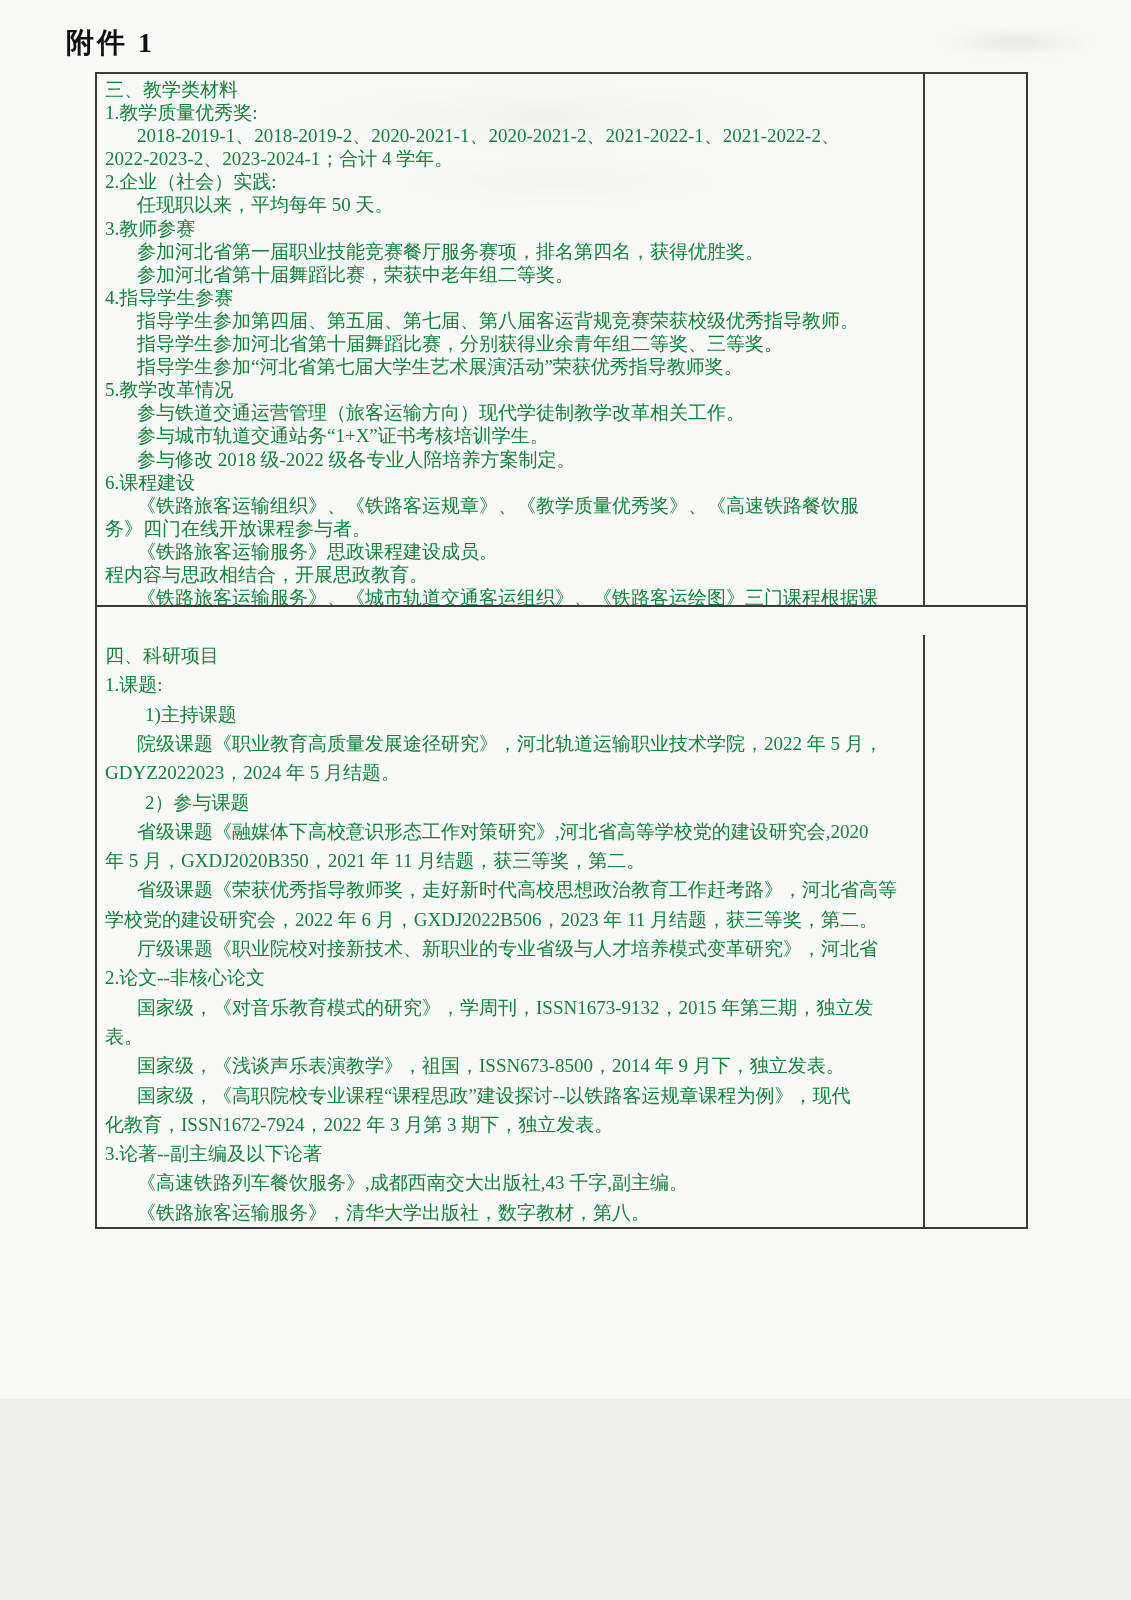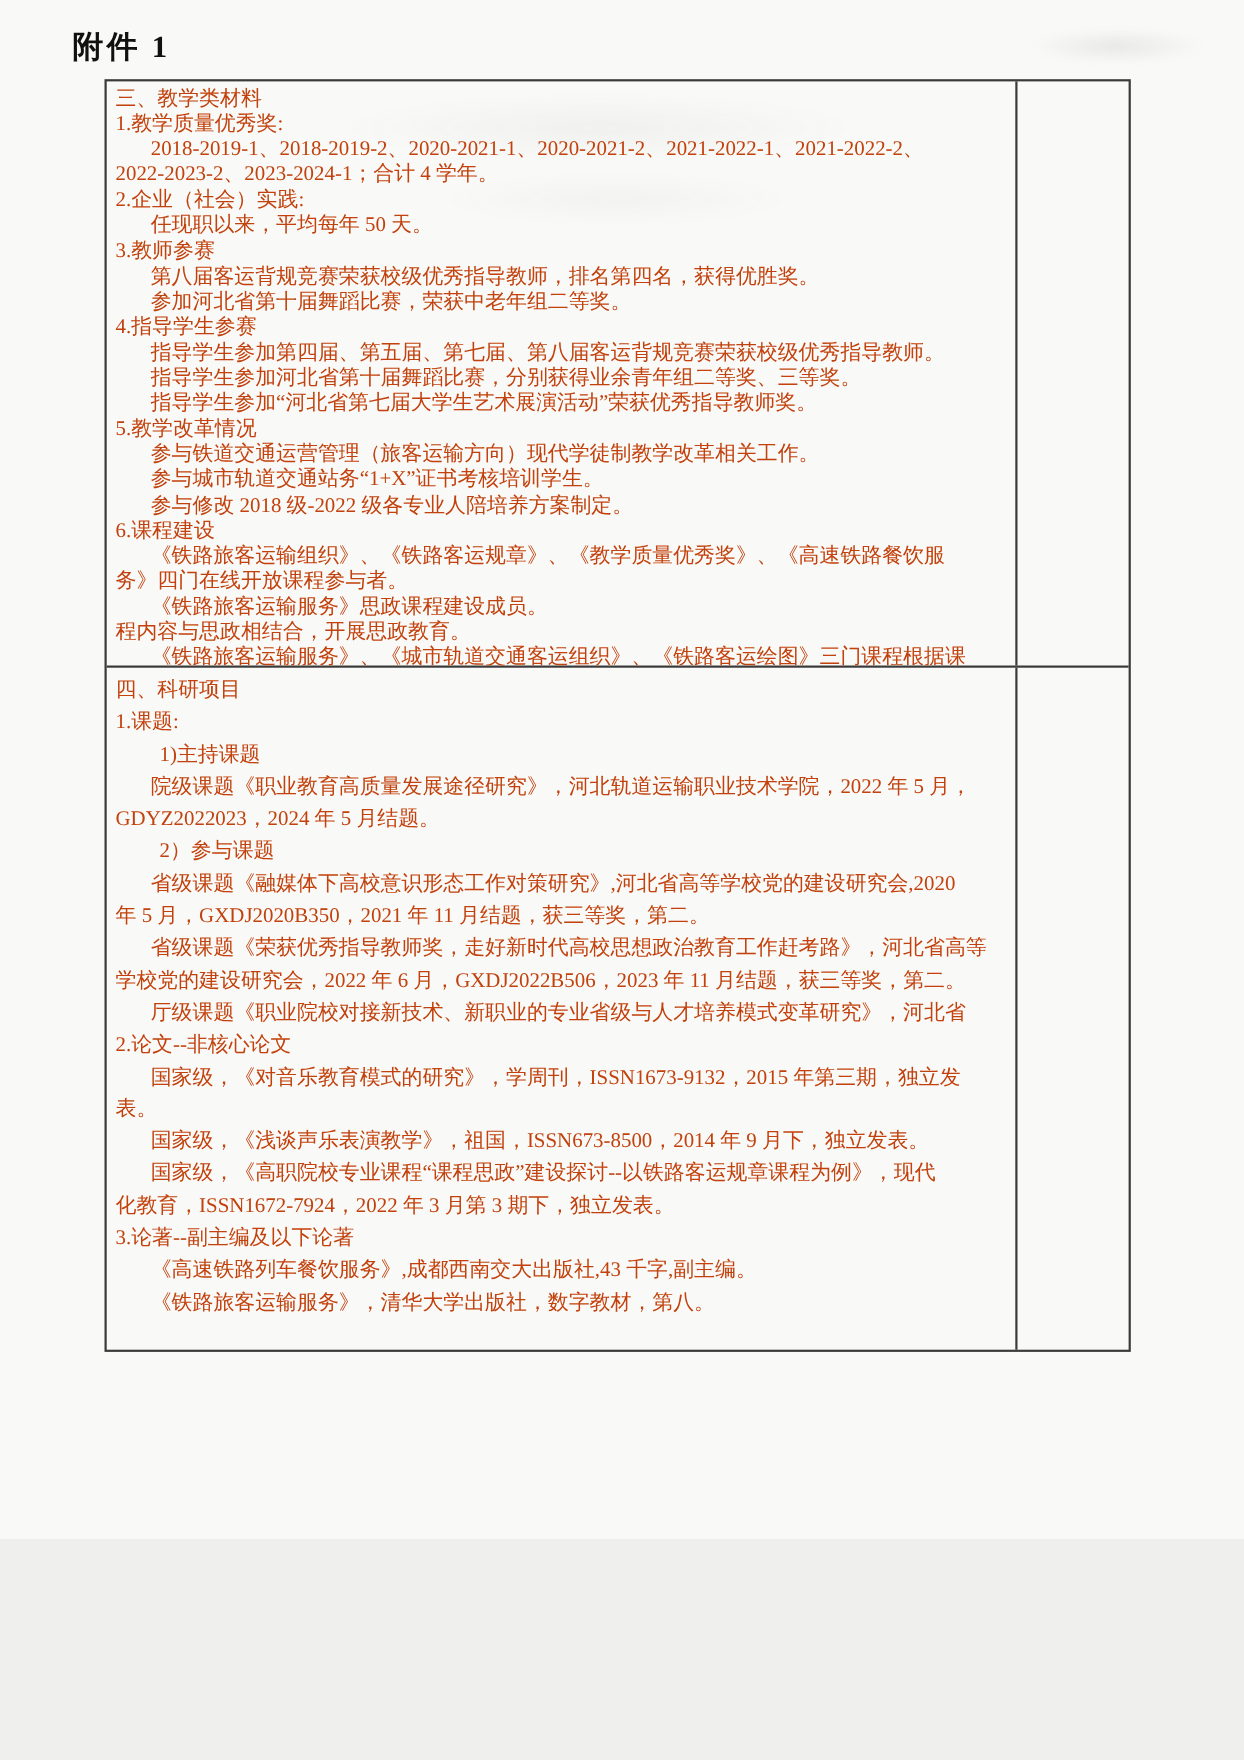--- a/index.html
+++ b/index.html
@@ -20,32 +20,32 @@
   }
   .doc-table{
     position:absolute;left:95px;top:72px;
     width:933px;height:1157px;
     border:2px solid #3a3a3a;
     box-sizing:border-box;
     background:transparent;
   }
   .t-row{display:flex;box-sizing:border-box;}
   .t-row.row-a{height:533px;border-bottom:2px solid #3a3a3a;}
-  .t-row.row-b{height:620px;}
+  .t-row.row-b{height:620px;align-items:flex-end;}
   .cell-main{
     width:828px;box-sizing:border-box;
     border-right:2px solid #3a3a3a;
     overflow:hidden;
     padding-top:4px;
   }
   .cell-side{flex:1;}
   .line{
     white-space:pre;
     font-size:19px;
-    color:#c2410c;
+    color:#15803d;
   }
   .sec-a .line{height:23.1px;line-height:23.1px;}
   .sec-b .line{height:29.3px;line-height:29.3px;}
   .cell-main.sec-b{padding-top:6px;}
   .line.i0{padding-left:8px;}
   .line.i1{padding-left:40px;}
   .line.i2{padding-left:48px;}
   
   .artifact{position:absolute;pointer-events:none;border-radius:50%;}
   .art-1{left:935px;top:26px;width:160px;height:32px;
@@ -73,21 +73,21 @@
 
     <div class="t-row row-a">
       <div class="cell-main sec-a">
           <div class="line i0">三、教学类材料</div>
           <div class="line i0">1.教学质量优秀奖:</div>
           <div class="line i1">2018-2019-1、2018-2019-2、2020-2021-1、2020-2021-2、2021-2022-1、2021-2022-2、</div>
           <div class="line i0">2022-2023-2、2023-2024-1；合计 4 学年。</div>
           <div class="line i0">2.企业（社会）实践:</div>
           <div class="line i1">任现职以来，平均每年 50 天。</div>
           <div class="line i0">3.教师参赛</div>
-          <div class="line i1">第八届客运背规竞赛荣获校级优秀指导教师，排名第四名，获得优胜奖。</div>
+          <div class="line i1">参加河北省第一届职业技能竞赛餐厅服务赛项，排名第四名，获得优胜奖。</div>
           <div class="line i1">参加河北省第十届舞蹈比赛，荣获中老年组二等奖。</div>
           <div class="line i0">4.指导学生参赛</div>
           <div class="line i1">指导学生参加第四届、第五届、第七届、第八届客运背规竞赛荣获校级优秀指导教师。</div>
           <div class="line i1">指导学生参加河北省第十届舞蹈比赛，分别获得业余青年组二等奖、三等奖。</div>
           <div class="line i1">指导学生参加“河北省第七届大学生艺术展演活动”荣获优秀指导教师奖。</div>
           <div class="line i0">5.教学改革情况</div>
           <div class="line i1">参与铁道交通运营管理（旅客运输方向）现代学徒制教学改革相关工作。</div>
           <div class="line i1">参与城市轨道交通站务“1+X”证书考核培训学生。</div>
           <div class="line i1">参与修改 2018 级-2022 级各专业人陪培养方案制定。</div>
           <div class="line i0">6.课程建设</div>

